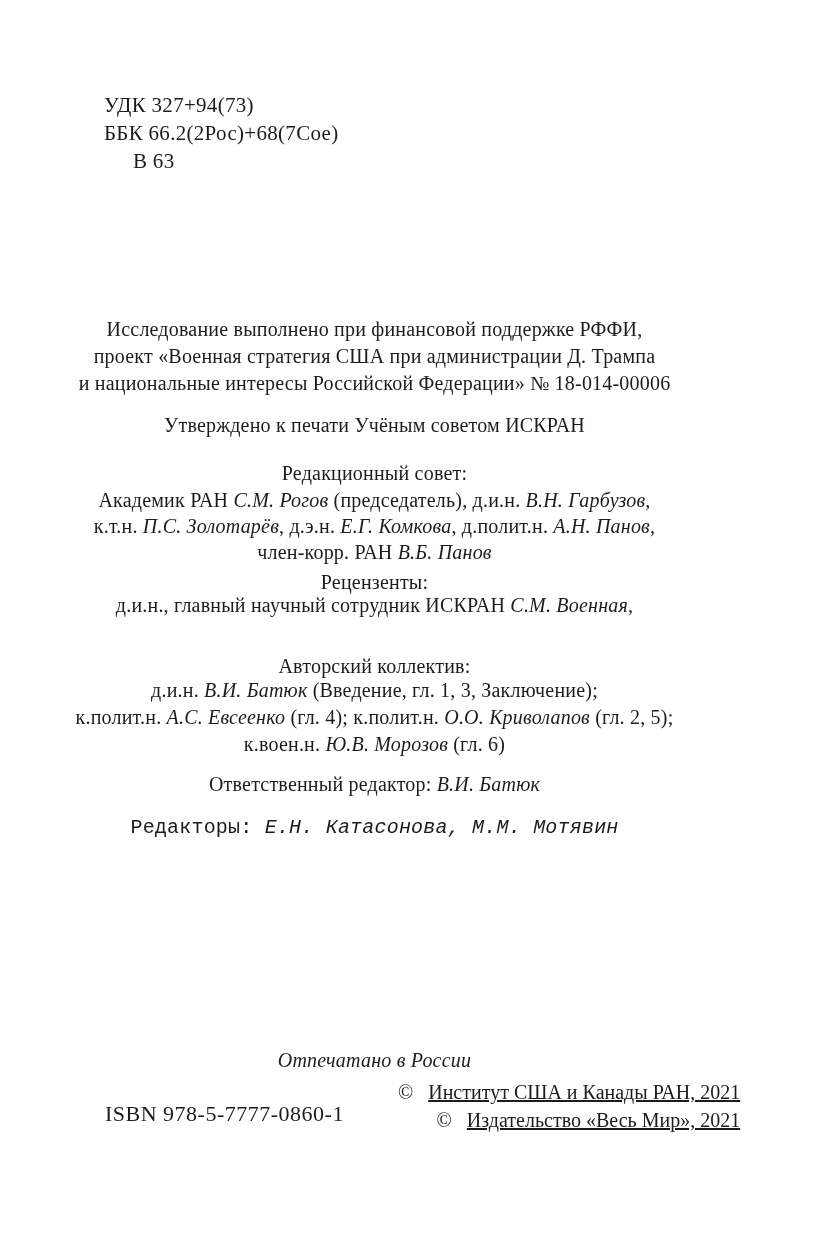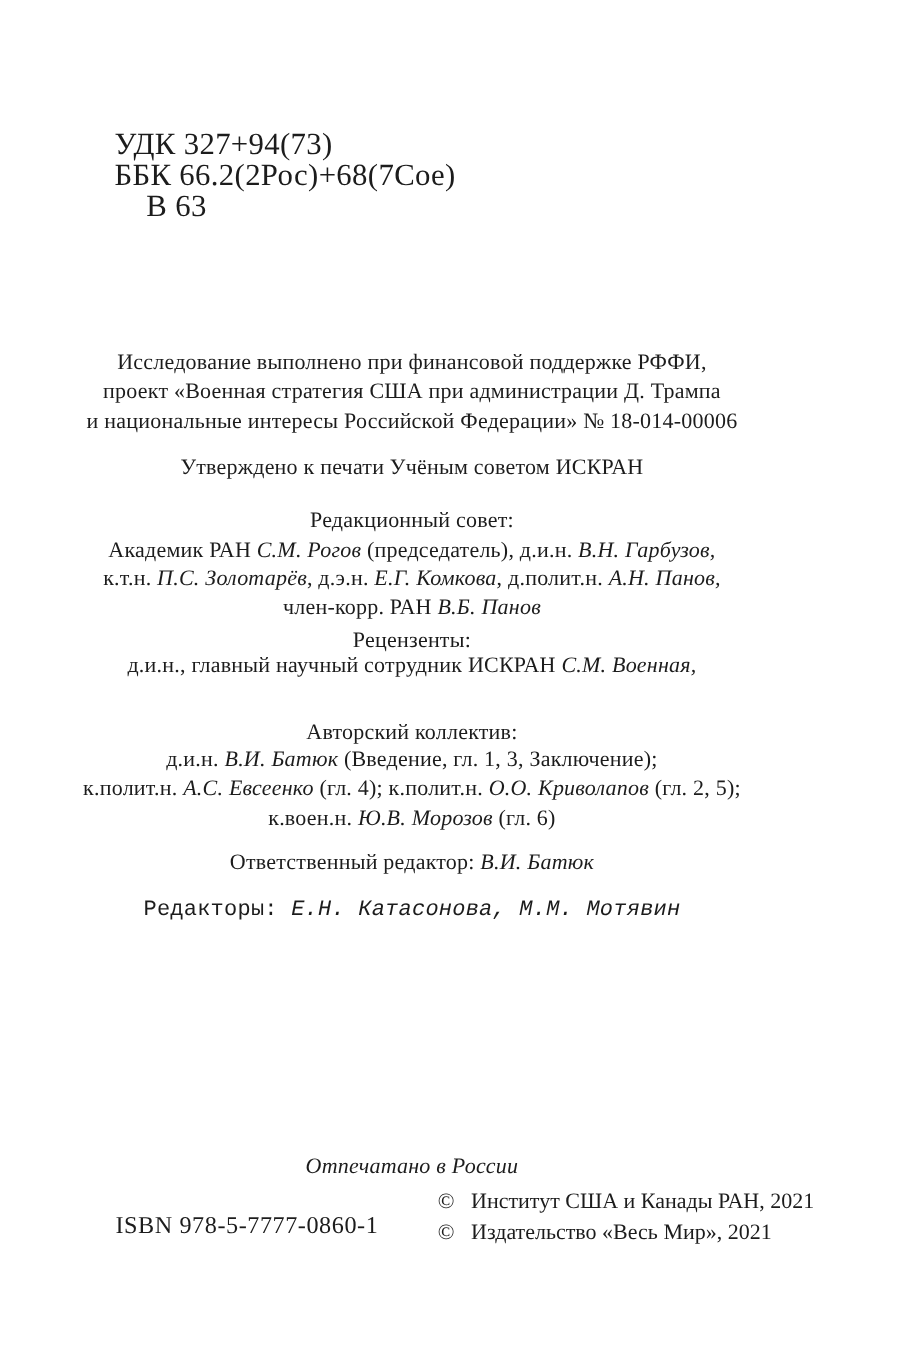--- a/index.html
+++ b/index.html
@@ -23,25 +23,24 @@
     text-align: center;
   }
   .body-text {
     font-size: 20px;
     line-height: 27px;
     letter-spacing: 0.2px;
   }
   .catalog {
     left: 104px;
     top: 91px;
-    font-size: 28px;
+    font-size: 21px;
     line-height: 28px;
     letter-spacing: 0.3px;
     text-align: left;
-    margin-top: 27px;
   }
   .catalog .indent { margin-left: 29px; }
   .funding   { top: 316px; }
   .approval  { top: 412px; }
   .board-heading { top: 460px; }
   .board-list    { top: 487px; line-height: 26px; }
   .reviewers-heading { top: 569px; }
   .reviewers-list    { top: 592px; line-height: 26px; }
   .authors-heading   { top: 653px; }
   .authors-list      { top: 677px; }
@@ -55,21 +54,22 @@
     left: 105px;
     top: 1101px;
     font-size: 22px;
     letter-spacing: 0.5px;
   }
   .copyrights {
     left: 398px;
     top: 1078px;
     font-size: 20px;
     line-height: 28px;
-    text-align: left;
+    text-align: right;
+    text-decoration: underline;
   }
   .c-sym {
     display: inline-block;
     margin-right: 15px;
   }
   em { font-style: italic; text-align: right; }
 </style>
 </head>
 <body>
 

